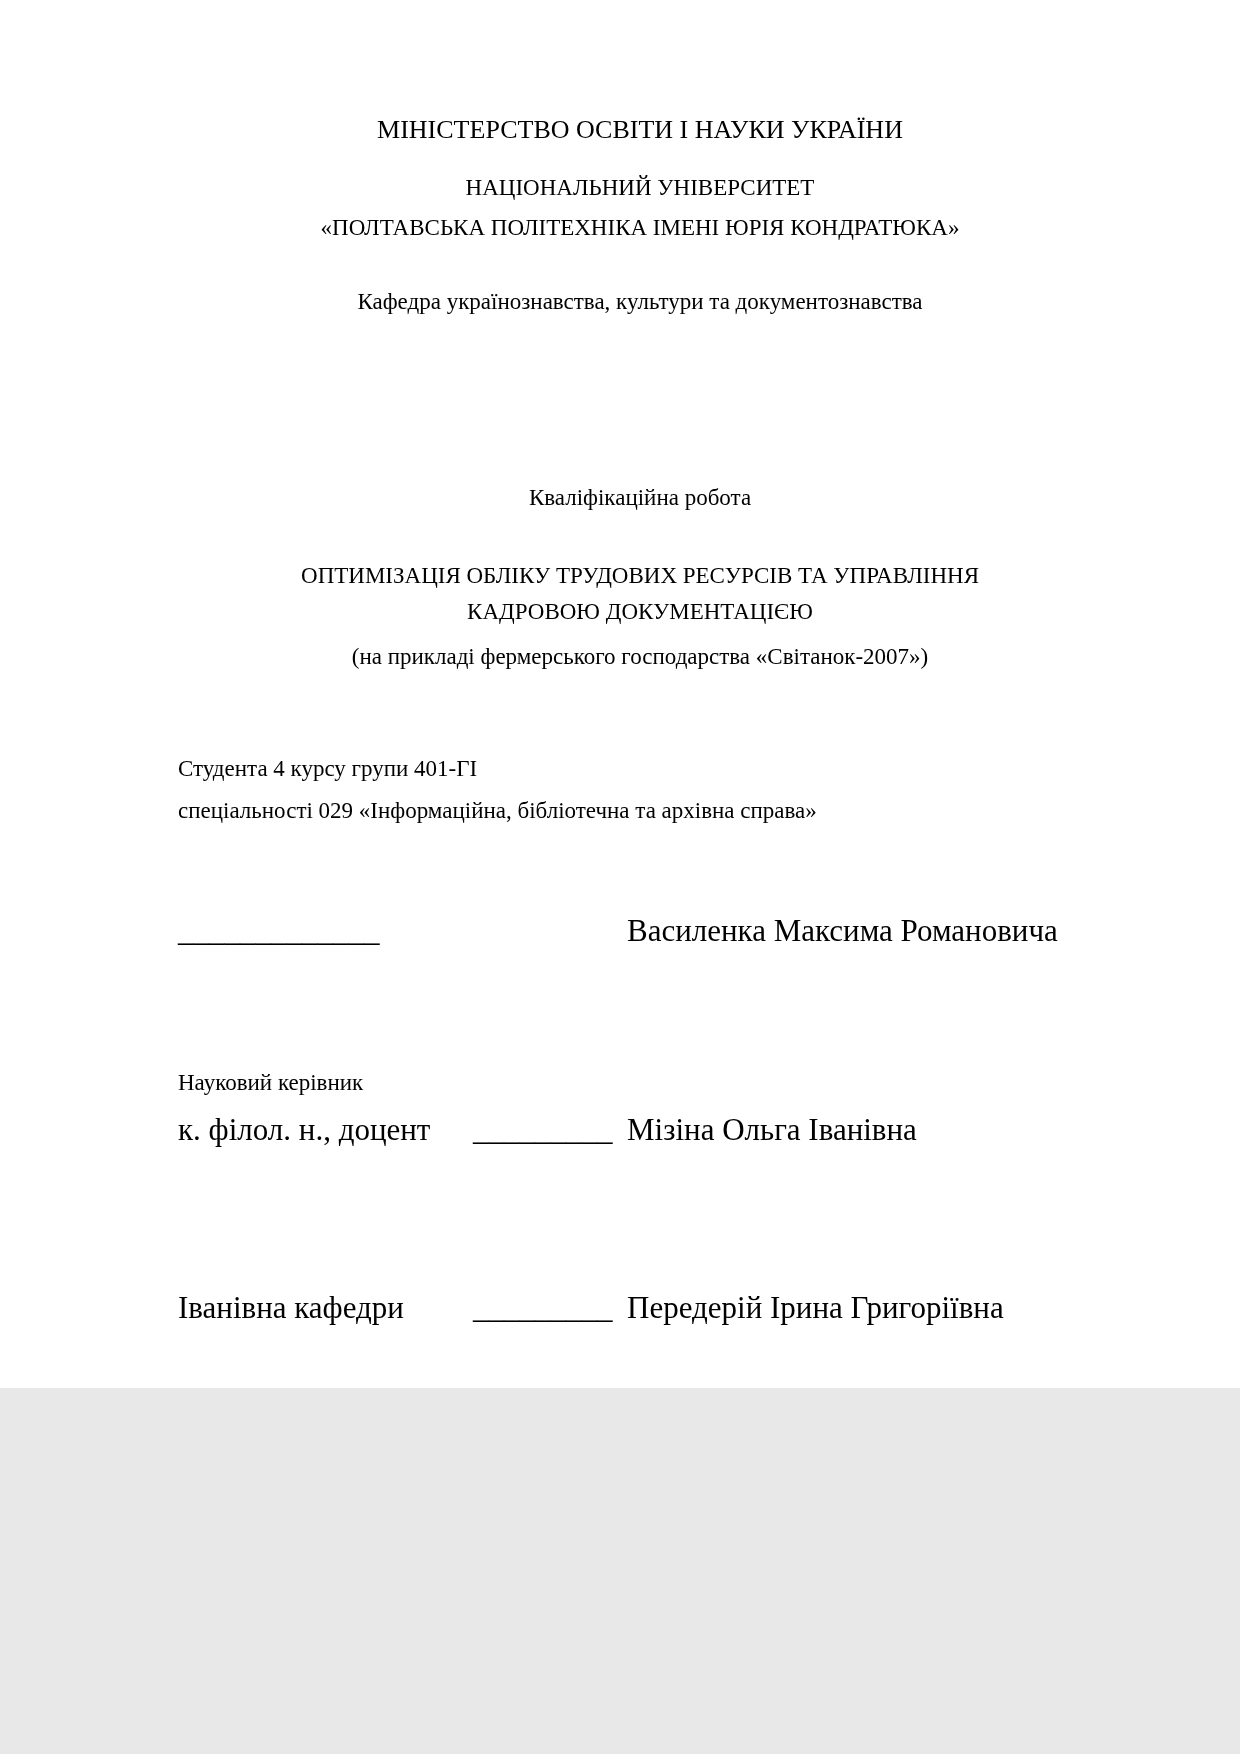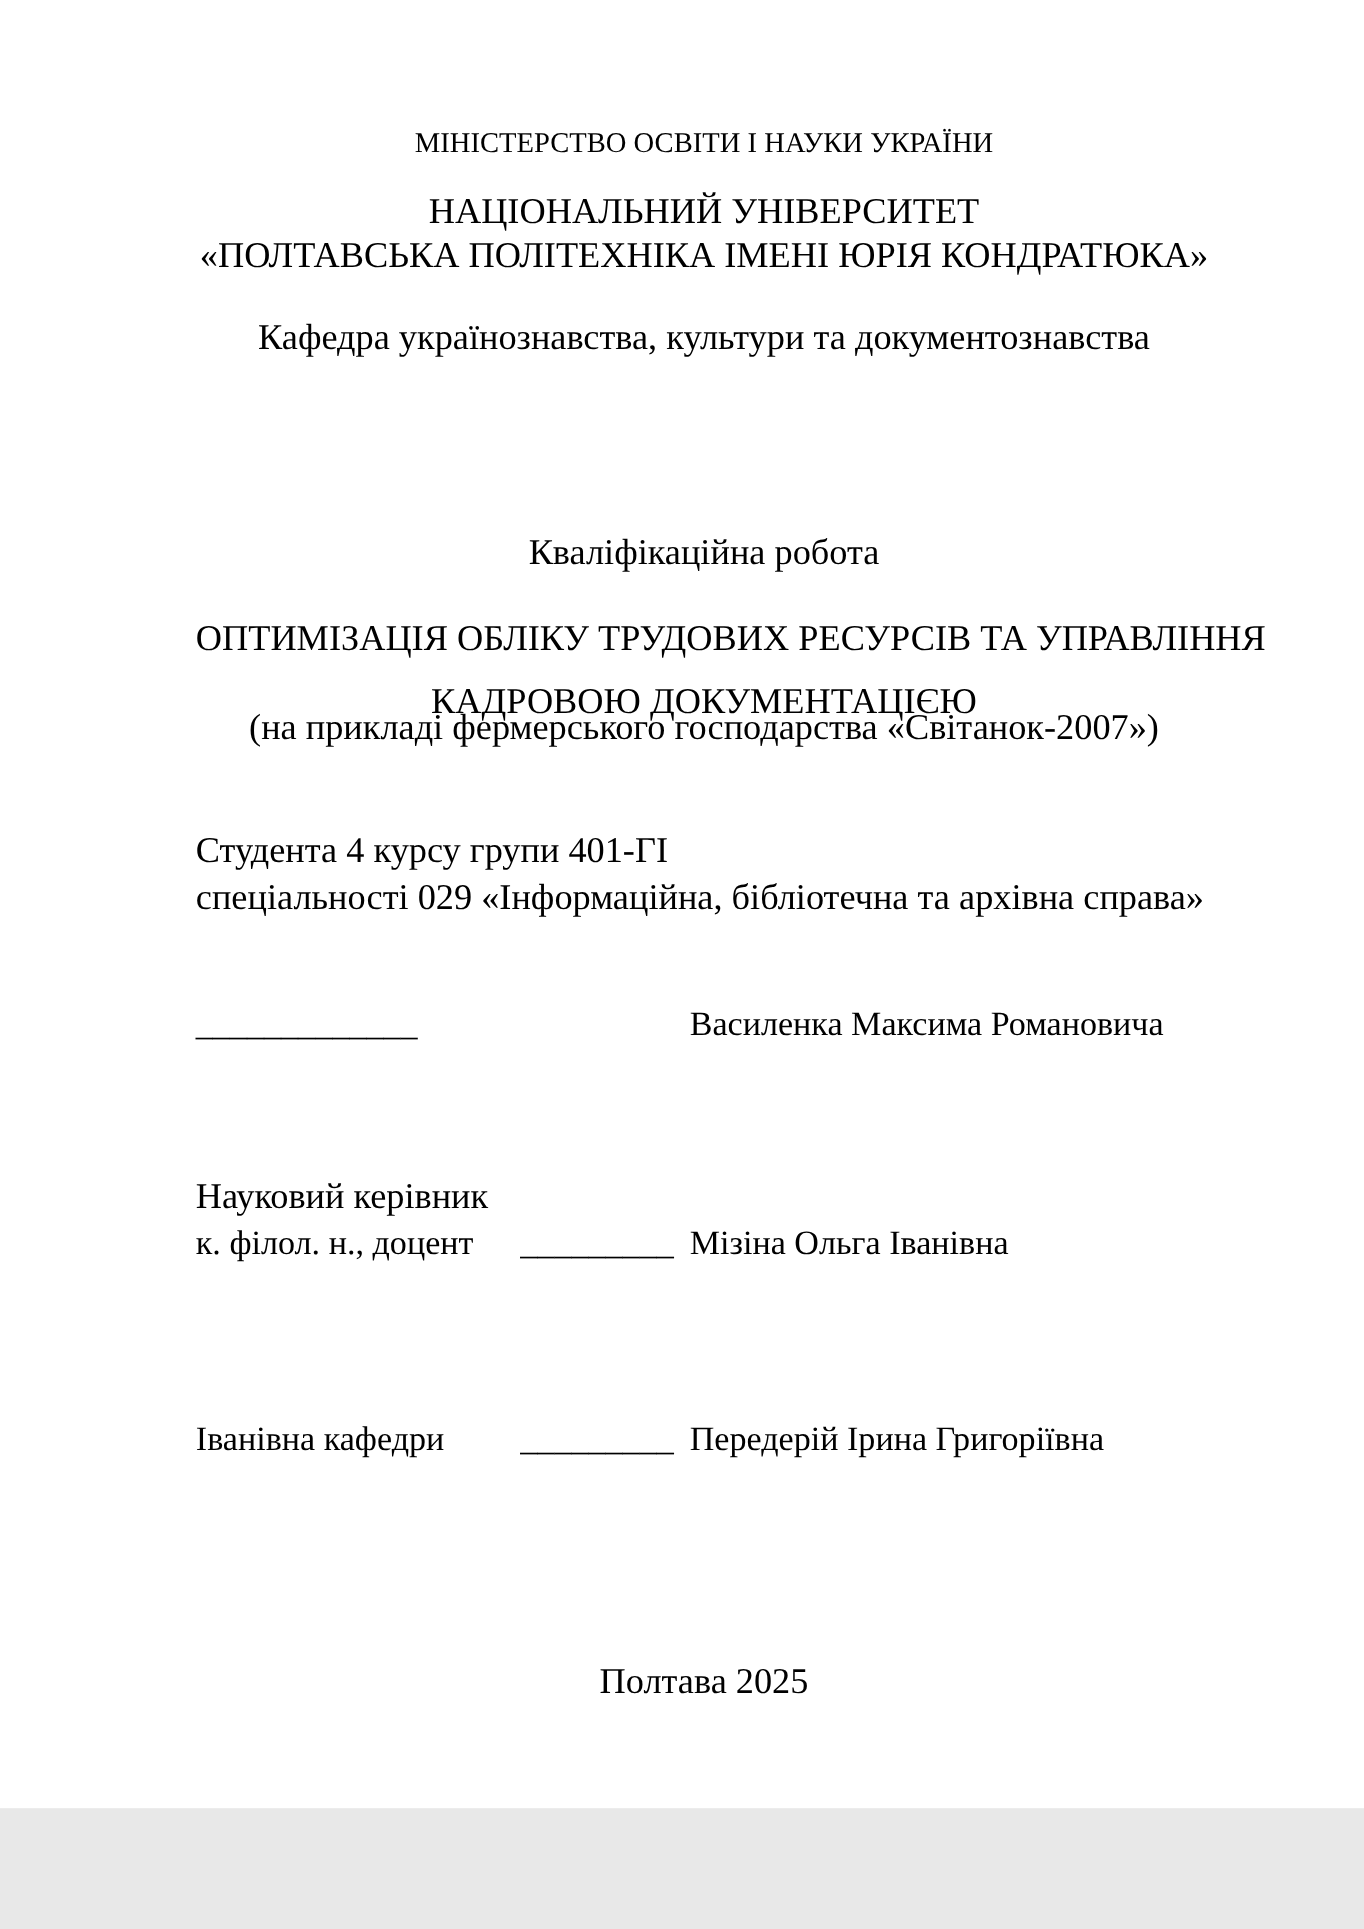--- a/index.html
+++ b/index.html
@@ -3,30 +3,30 @@
 <meta charset="utf-8">
 <style>
   html, body {
     margin: 0;
     padding: 0;
     background: #e8e8e8;
   }
   .page {
     position: relative;
     width: 1240px;
-    height: 1644px;
+    height: 1388px;
     margin: 0 auto;
     background: #ffffff;
     color: #000000;
     font-family: "Liberation Serif", "DejaVu Serif", serif;
     overflow: hidden;
   }
   .line {
     position: absolute;
-    font-size: 33px;
+    font-size: 23px;
     line-height: 1.15;
     white-space: nowrap;
   }
   .center {
     left: 178px;
     width: 924px;
     text-align: center;
   }
   .left {
     left: 178px;
@@ -62,21 +62,21 @@
   <div class="line center" style="top:175px">НАЦІОНАЛЬНИЙ УНІВЕРСИТЕТ</div>
 
   <div class="line center" style="top:289px">Кафедра українознавства, культури та документознавства</div>
 
   <div class="line center" style="top:215px">«ПОЛТАВСЬКА ПОЛІТЕХНІКА ІМЕНІ ЮРІЯ КОНДРАТЮКА»</div>
 
   <div class="line center" style="top:563px">ОПТИМІЗАЦІЯ ОБЛІКУ ТРУДОВИХ РЕСУРСІВ ТА УПРАВЛІННЯ</div>
 
   <div class="line center" style="top:485px">Кваліфікаційна робота</div>
 
-  <div class="line center" style="top:620px">КАДРОВОЮ ДОКУМЕНТАЦІЄЮ</div>
+  <div class="line center" style="top:599px">КАДРОВОЮ ДОКУМЕНТАЦІЄЮ</div>
 
   <div class="line center" style="top:644px">(на прикладі фермерського господарства «Світанок-2007»)</div>
 
   <div class="line left" style="top:756px">Студента 4 курсу групи 401-ГІ</div>
 
   <div class="line left" style="top:798px">спеціальності 029 «Інформаційна, бібліотечна та архівна справа»</div>
 
   <div class="row" style="top:913px">
     <span class="sig-long">_____________</span>
     <span class="col-name">Василенка Максима Романовича</span>

